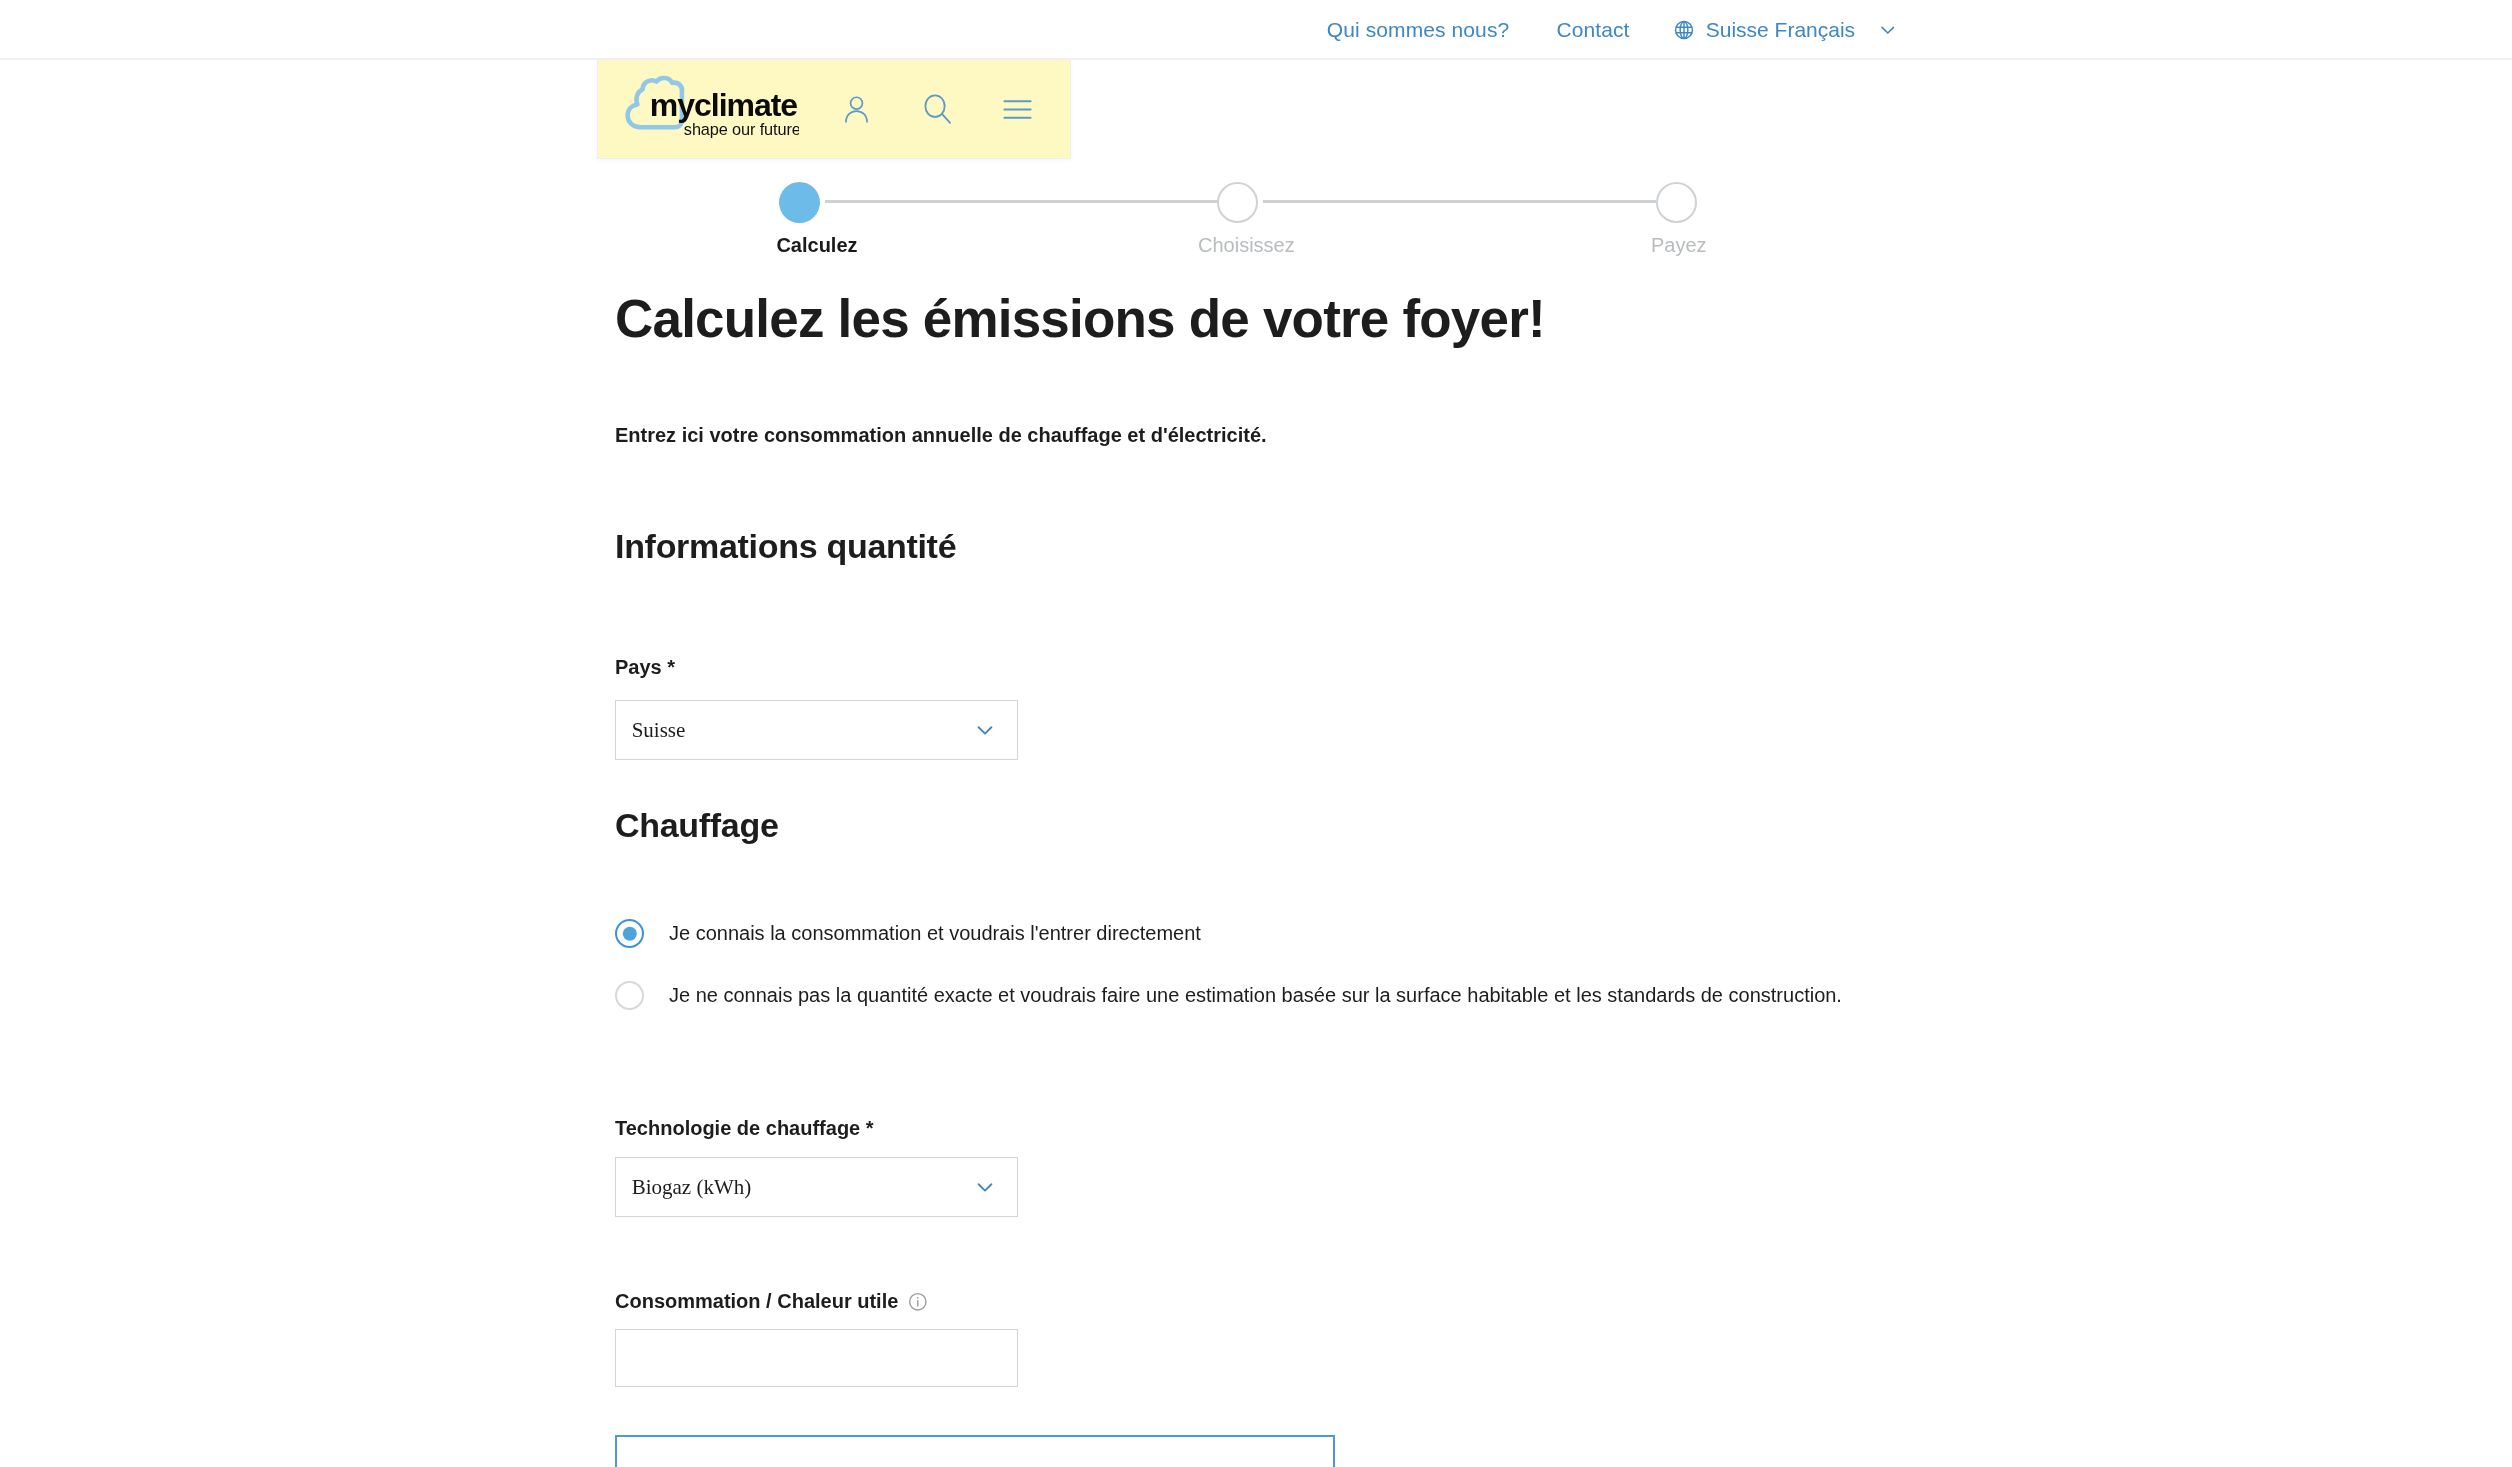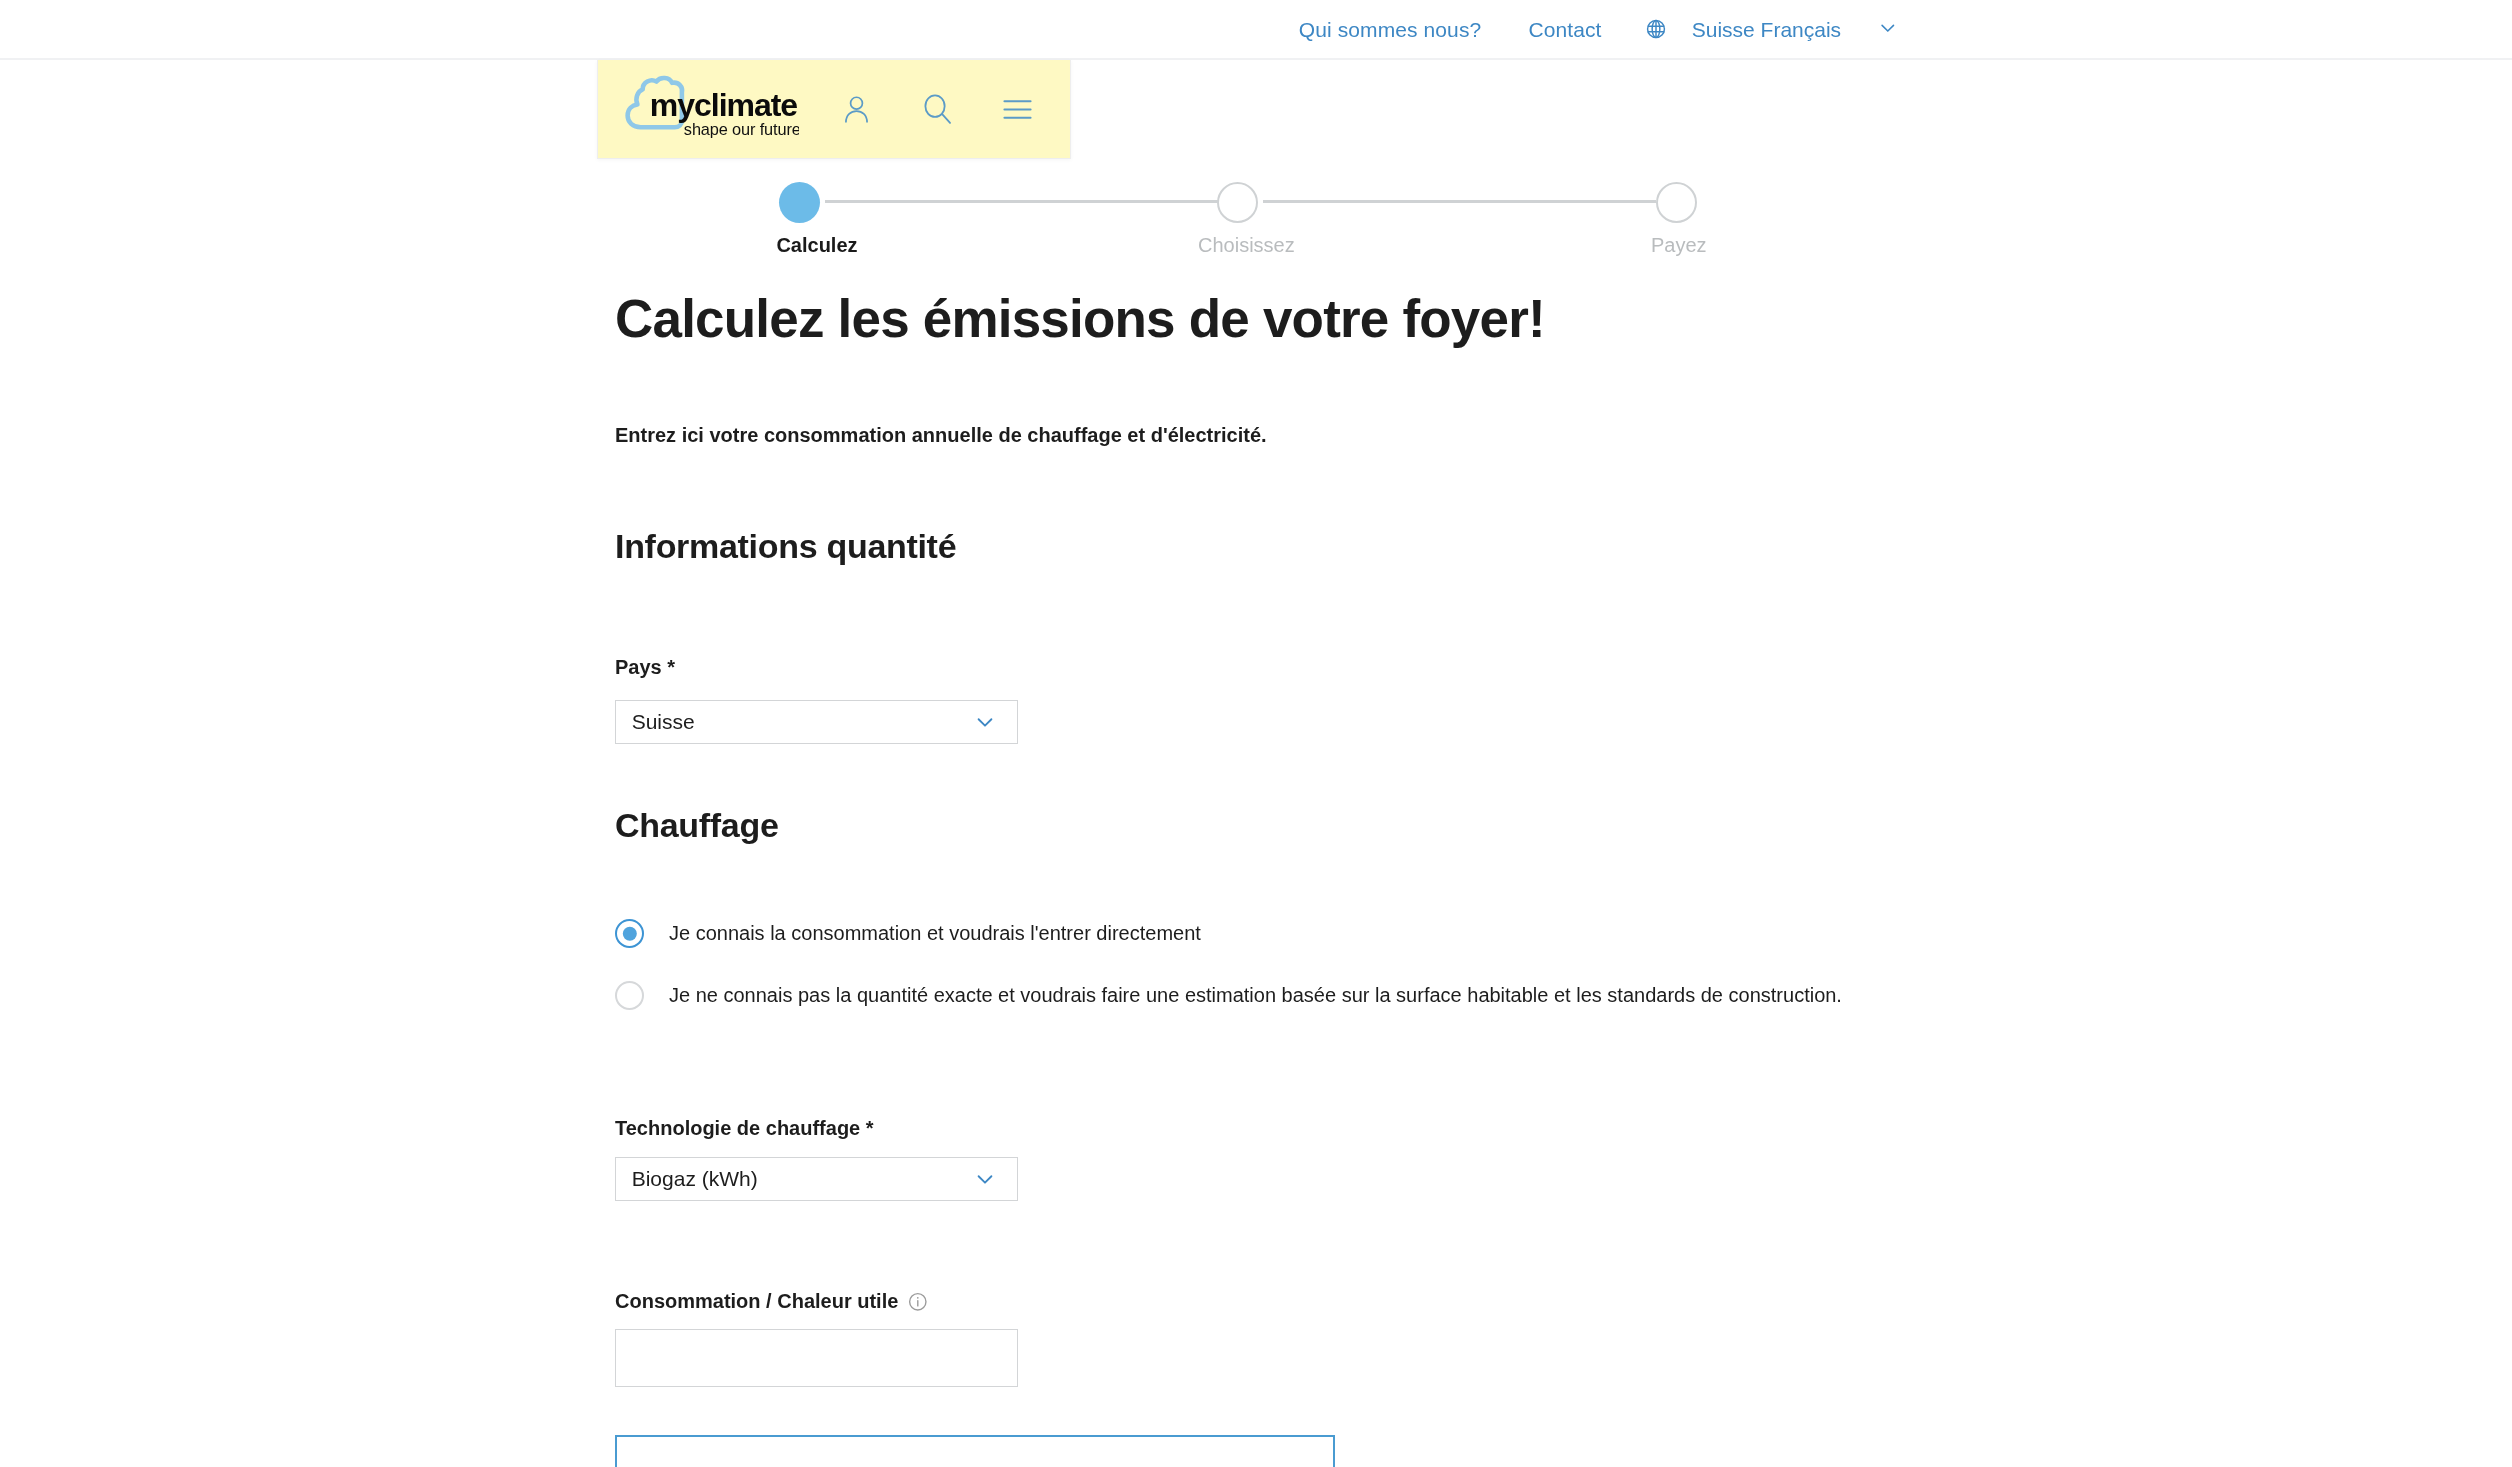--- a/index.html
+++ b/index.html
@@ -20,21 +20,21 @@
   .topbar-inner {
     position: absolute; right: 608px; top: 0; height: 60px;
     display: flex; align-items: center; gap: 0px;
   }
   .toplink {
     color: #3d87c4; font-size: 21px; font-weight: 400;
     letter-spacing: 0.1px; white-space: nowrap; cursor: pointer;
     padding: 0 23.6px; line-height: 60px;
   }
   .lang-wrap {
-    display: flex; align-items: flex-start; gap: 25px;
+    display: flex; align-items: center; gap: 11px;
     padding: 0 6.5px 0 19.6px; cursor: pointer;
   }
   .globe-icon { width: 22px; height: 22px; display: block; }
   .lang-label { color: #3d87c4; font-size: 21px; white-space: nowrap; }
   .lang-caret { width: 19.6px; height: 19.6px; margin-left: 11.8px; display: block; }
 
   
   .header-card {
     position: absolute; left: 597px; top: 60px;
     width: 474px; height: 99px;
@@ -98,23 +98,23 @@
   .field-label {
     position: absolute; left: 615px; font-size: 20px; font-weight: 700;
     color: #1d1d1d; white-space: nowrap;
     display: flex; align-items: center; gap: 9.2px;
   }
   .label-pays { top: 656px; }
   .label-tech { top: 1117px; }
   .label-conso { top: 1290px; }
 
   .select-box {
-    position: absolute; left: 615px; width: 403px; height: 44px;
+    position: absolute; left: 615px; width: 403px; height: 60px;
     background: #ffffff; border: 1.3px solid #d3d5d7;
-    display: flex; align-items: center; cursor: pointer;
+    display: flex; align-items: center; cursor: pointer; font-family: Liberation Serif, serif;
   }
   .select-box.pays { top: 700px; }
   .select-box.tech { top: 1157px; }
   .select-value {
     margin-left: 15.7px; font-size: 21px; color: #1d1d1d; flex: 1;
     white-space: nowrap; overflow: hidden;
   }
   .select-caret { margin-right: 21px; width: 22px; height: 22px; display: block; }
 
   .text-input {

